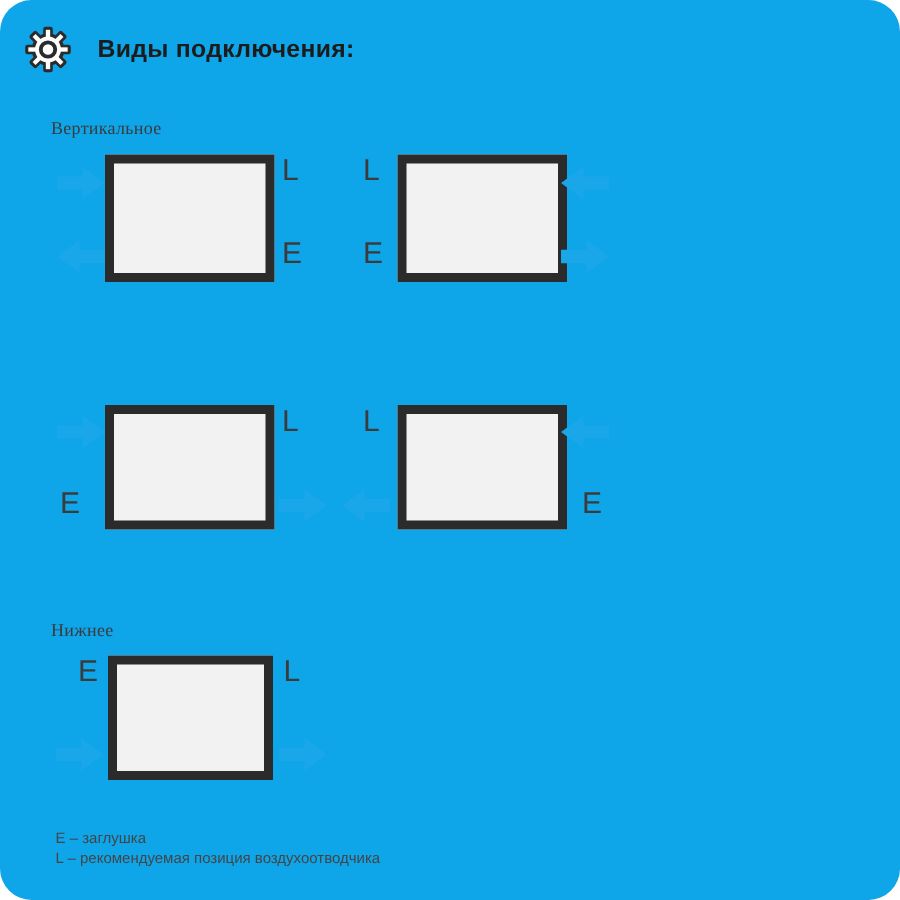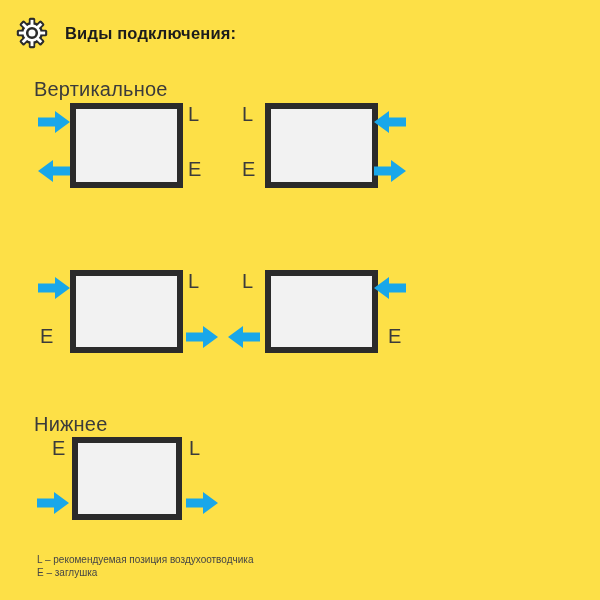--- a/index.html
+++ b/index.html
@@ -7,37 +7,39 @@
     --rad-border:#2b2b2b;
     --rad-fill:#f2f2f2;
     --text:#3b3b3b;
   }
   *{margin:0;padding:0;box-sizing:border-box;}
   html,body{background:#ffffff;}
   body{font-family:"Liberation Sans","DejaVu Sans",sans-serif;}
   .page{
     position:relative;
     width:600px;height:600px;
-    background:#fde047;
+    background:#0ea5e9;
     overflow:hidden;
+    border-radius:21px;
   }
   .header{
     position:absolute;left:16px;top:17px;
     display:flex;align-items:center;gap:17px;
   }
   .gear{width:32px;height:32px;flex:0 0 auto;}
   .title{
     font-size:16.5px;font-weight:bold;color:#1c1c1c;
     letter-spacing:.2px;
   }
   .section-label{
     position:absolute;
-    font-size:20px;color:var(--text);
+    font-size:12px;color:var(--text);
     letter-spacing:.2px;
     white-space:nowrap;
+    font-family:Liberation Serif, serif;
   }
   .radiator{
     position:absolute;
     width:113px;height:85px;
     border:6px solid var(--rad-border);
     background:var(--rad-fill);
   }
   .radiator.small{width:110px;height:83px;}
   .pin{
     position:absolute;
@@ -141,17 +143,17 @@
   <span class="pin" style="left:52px;top:437px">E</span>
   <span class="pin" style="left:189px;top:437px">L</span>
   <svg class="arrow" style="left:37px;top:492px" viewBox="0 0 32 22">
       <use href="#arr-r"></use>
     </svg>
   <svg class="arrow" style="left:186px;top:492px" viewBox="0 0 32 22">
       <use href="#arr-r"></use>
     </svg>
 
   <div class="legend">
+    <div>E – заглушка</div>
     <div>L – рекомендуемая позиция воздухоотводчика</div>
-    <div>E – заглушка</div>
   </div>
 
 </div>
 
 </body></html>

